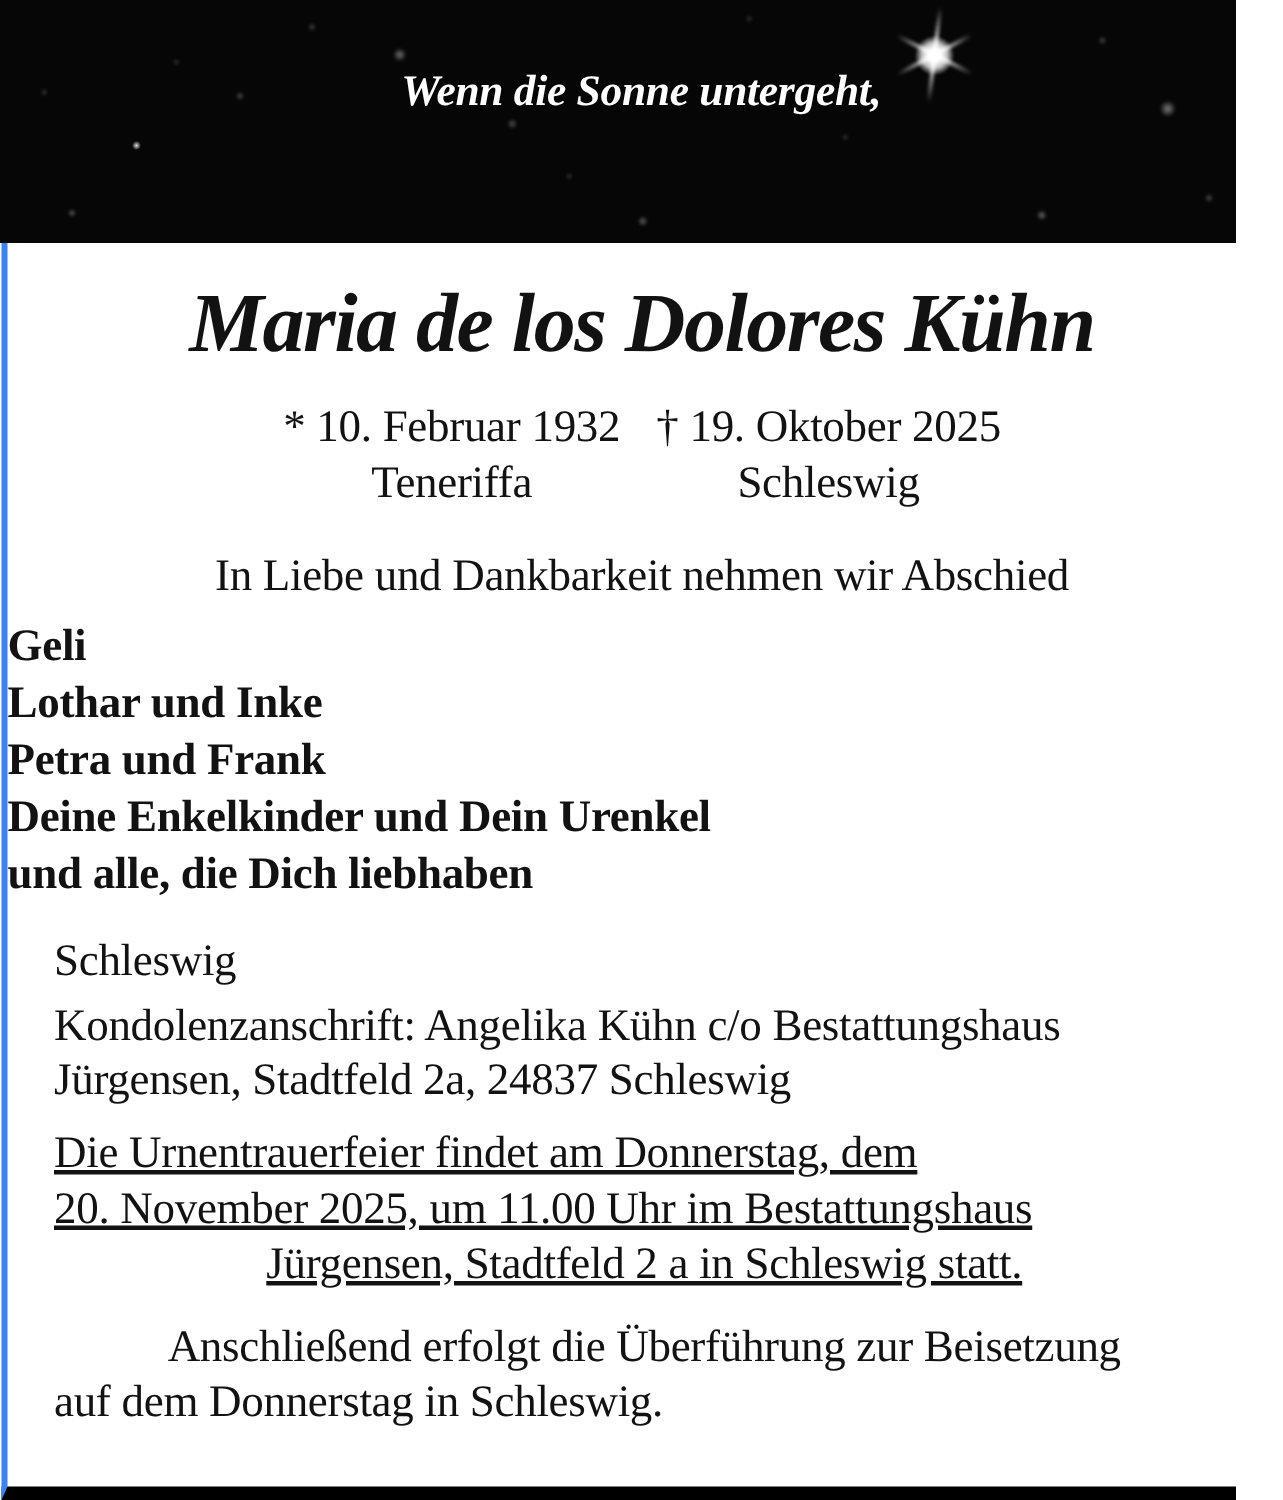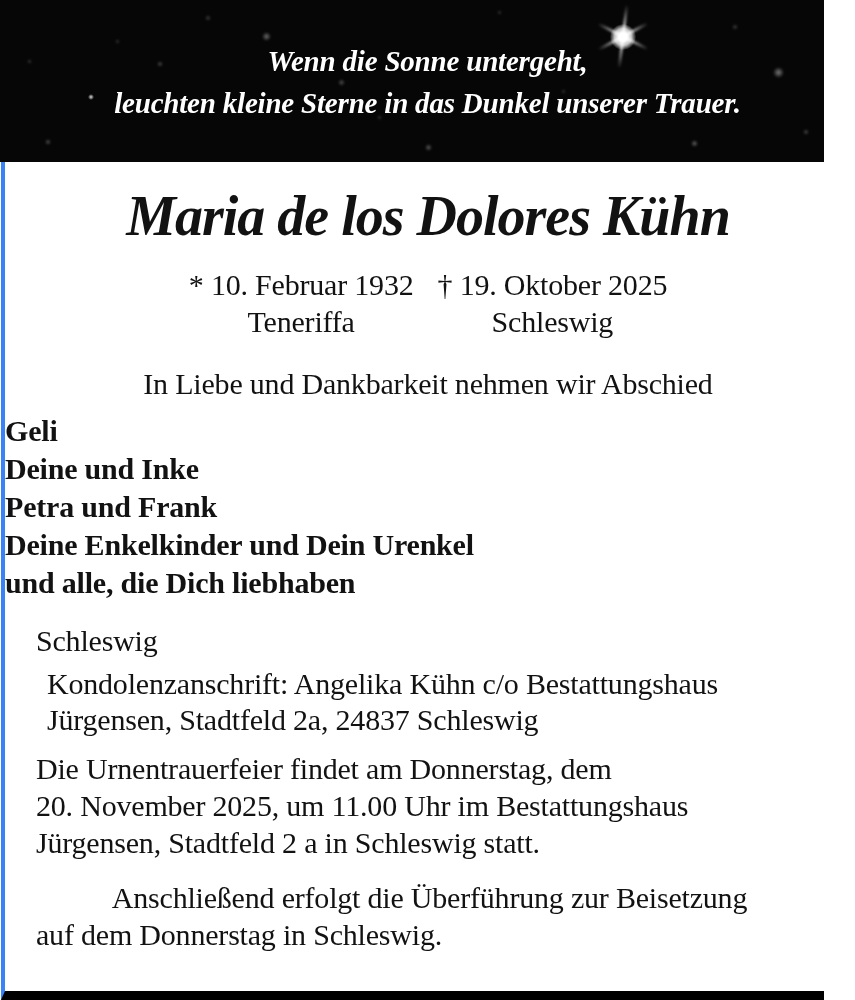--- a/index.html
+++ b/index.html
@@ -23,22 +23,22 @@
   .frame{position:absolute;left:1px;top:162px;width:853px;height:838px;box-sizing:border-box;
          background:#ffffff;border-left:4px solid #3b82f6;border-right:3px solid #000;border-bottom:9px solid #000;}
   .name{margin:22px 0 0;text-align:center;font-size:56px;line-height:64px;
         font-style:italic;font-weight:bold;letter-spacing:-1px;}
   .dates{margin-top:18px;display:flex;justify-content:center;gap:24px;
          text-align:center;font-size:30px;line-height:37px;}
   .intro{margin:26px 0 0;text-align:center;font-size:30px;line-height:36px;}
   .mourners{margin-top:10px;text-align:left;font-weight:bold;font-size:30px;line-height:38px;}
   .left{text-align:left;padding:0 28px 0 31px;font-size:30px;}
   .city{margin:21px 0 0;line-height:36px;}
-  .condolence{margin:7px 11px 0;line-height:36px;}
-  .service{margin:12px 0 18px;line-height:37px;}
+  .condolence{margin:7px 0 0;line-height:36px;}
+  .service{margin:12px 0 18px;line-height:37px;text-decoration:underline;}
   .burial{margin:10px 0 0;line-height:37px;}
   .tline{white-space:nowrap;}
 </style>
 </head>
 <body>
 
 <div class="ad">
 
   <header class="sky">
 
@@ -61,21 +61,20 @@
 
     <div class="bstar">
       <div class="spike v" style="transform:rotate(97deg);"></div>
       <div class="spike" style="transform:rotate(27deg);"></div>
       <div class="spike" style="transform:rotate(152deg);"></div>
       <div class="core"></div>
     </div>
 
     <div class="quote">
       <div class="tline">Wenn die Sonne untergeht,</div>
-      <div class="tline">leuchten kleine Sterne in das Dunkel unserer Trauer.</div>
     </div>
   </header>
 
   <div class="frame">
 
     <h1 class="name">Maria de los Dolores Kühn</h1>
 
     <div class="dates">
       <div>
         <div class="tline">
@@ -90,38 +89,38 @@
           <span>19. Oktober 2025</span>
         </div>
         <div class="tline">Schleswig</div>
       </div>
     </div>
 
     <p class="intro">In Liebe und Dankbarkeit nehmen wir Abschied</p>
 
     <div class="mourners">
       <div class="tline">Geli</div>
-      <div class="tline">Deine und Inke</div>
+      <div class="tline">Lothar und Inke</div>
       <div class="tline">Petra und Frank</div>
       <div class="tline">Deine Enkelkinder und Dein Urenkel</div>
       <div class="tline">und alle, die Dich liebhaben</div>
     </div>
 
     <div class="left">
       <p class="city tline">Schleswig</p>
 
       <p class="condolence">
         <span class="tline" style="display:block;">Kondolenzanschrift: Angelika Kühn c/o Bestattungshaus</span>
         <span class="tline" style="display:block;">Jürgensen, Stadtfeld 2a, 24837 Schleswig</span>
       </p>
 
       <p class="service">
         <span class="tline" style="display:block;">Die Urnentrauerfeier findet am Donnerstag, dem</span>
         <span class="tline" style="display:block;">20. November 2025, um 11.00 Uhr im Bestattungshaus</span>
-        <span class="tline" style="display:block;">Jürgensen, Stadtfeld 2 a in Schleswig statt.</span>
+        <span class="tline" style="display:block;text-align:center;">Jürgensen, Stadtfeld 2 a in Schleswig statt.</span>
       </p>
 
       <p class="burial">
         <span class="tline" style="display:block;text-align:center;">Anschließend erfolgt die Überführung zur Beisetzung</span>
         <span class="tline" style="display:block;">auf dem Donnerstag in Schleswig.</span>
       </p>
     </div>
 
   </div>
 </div>

